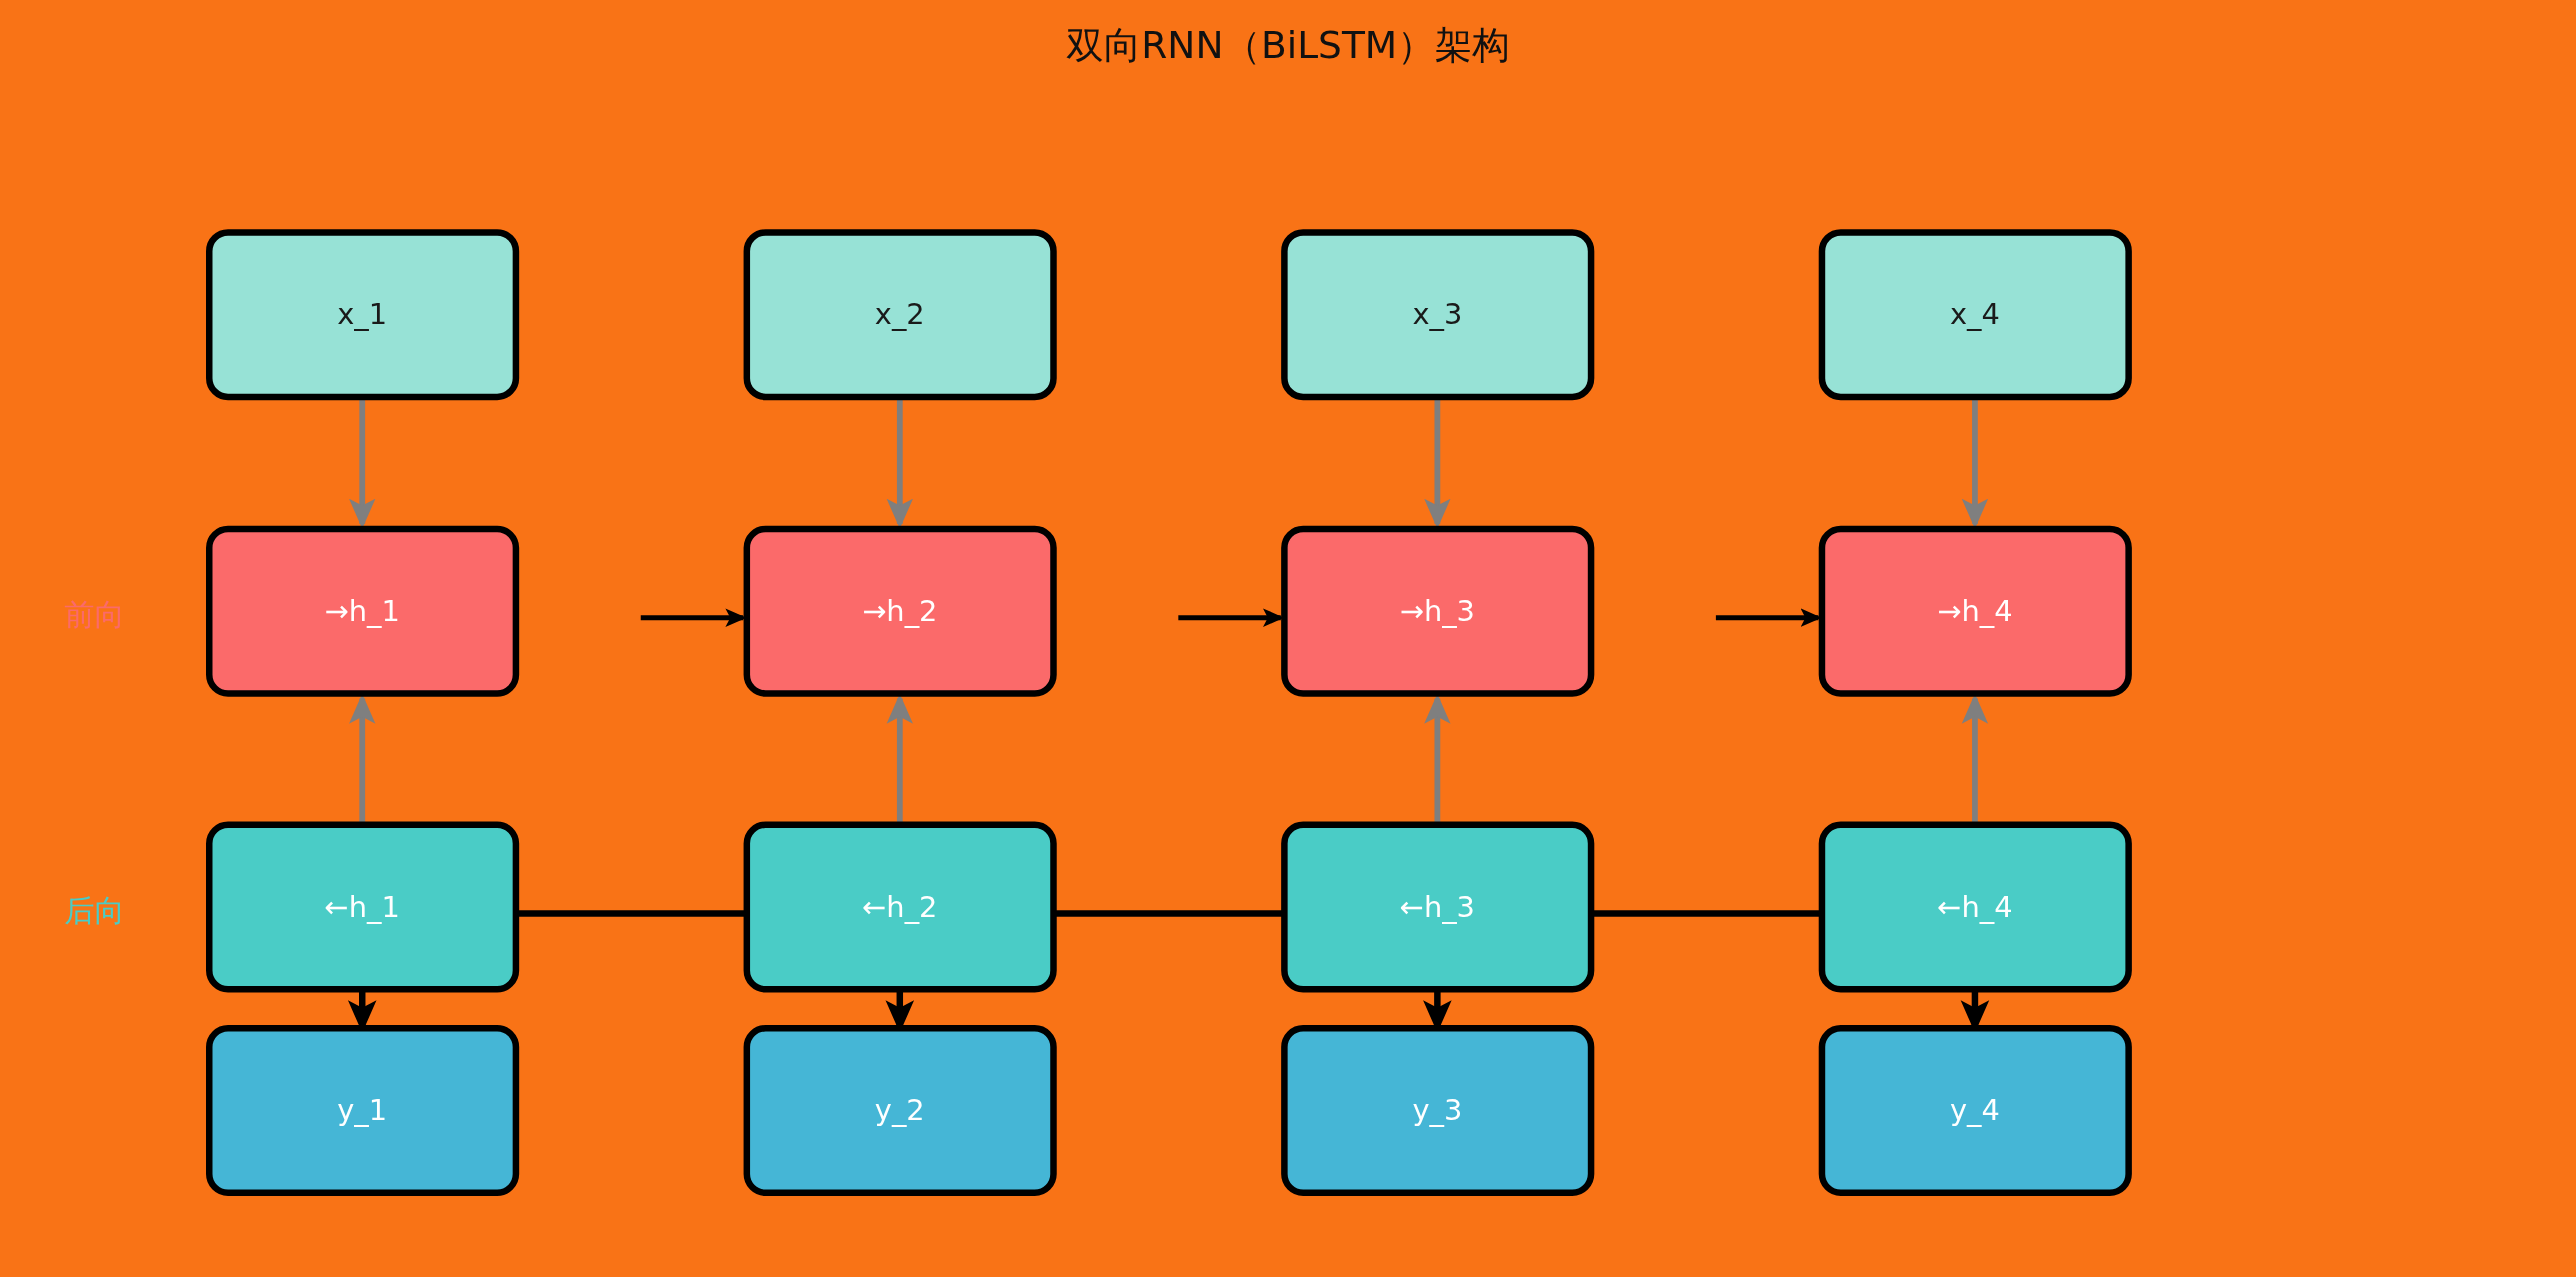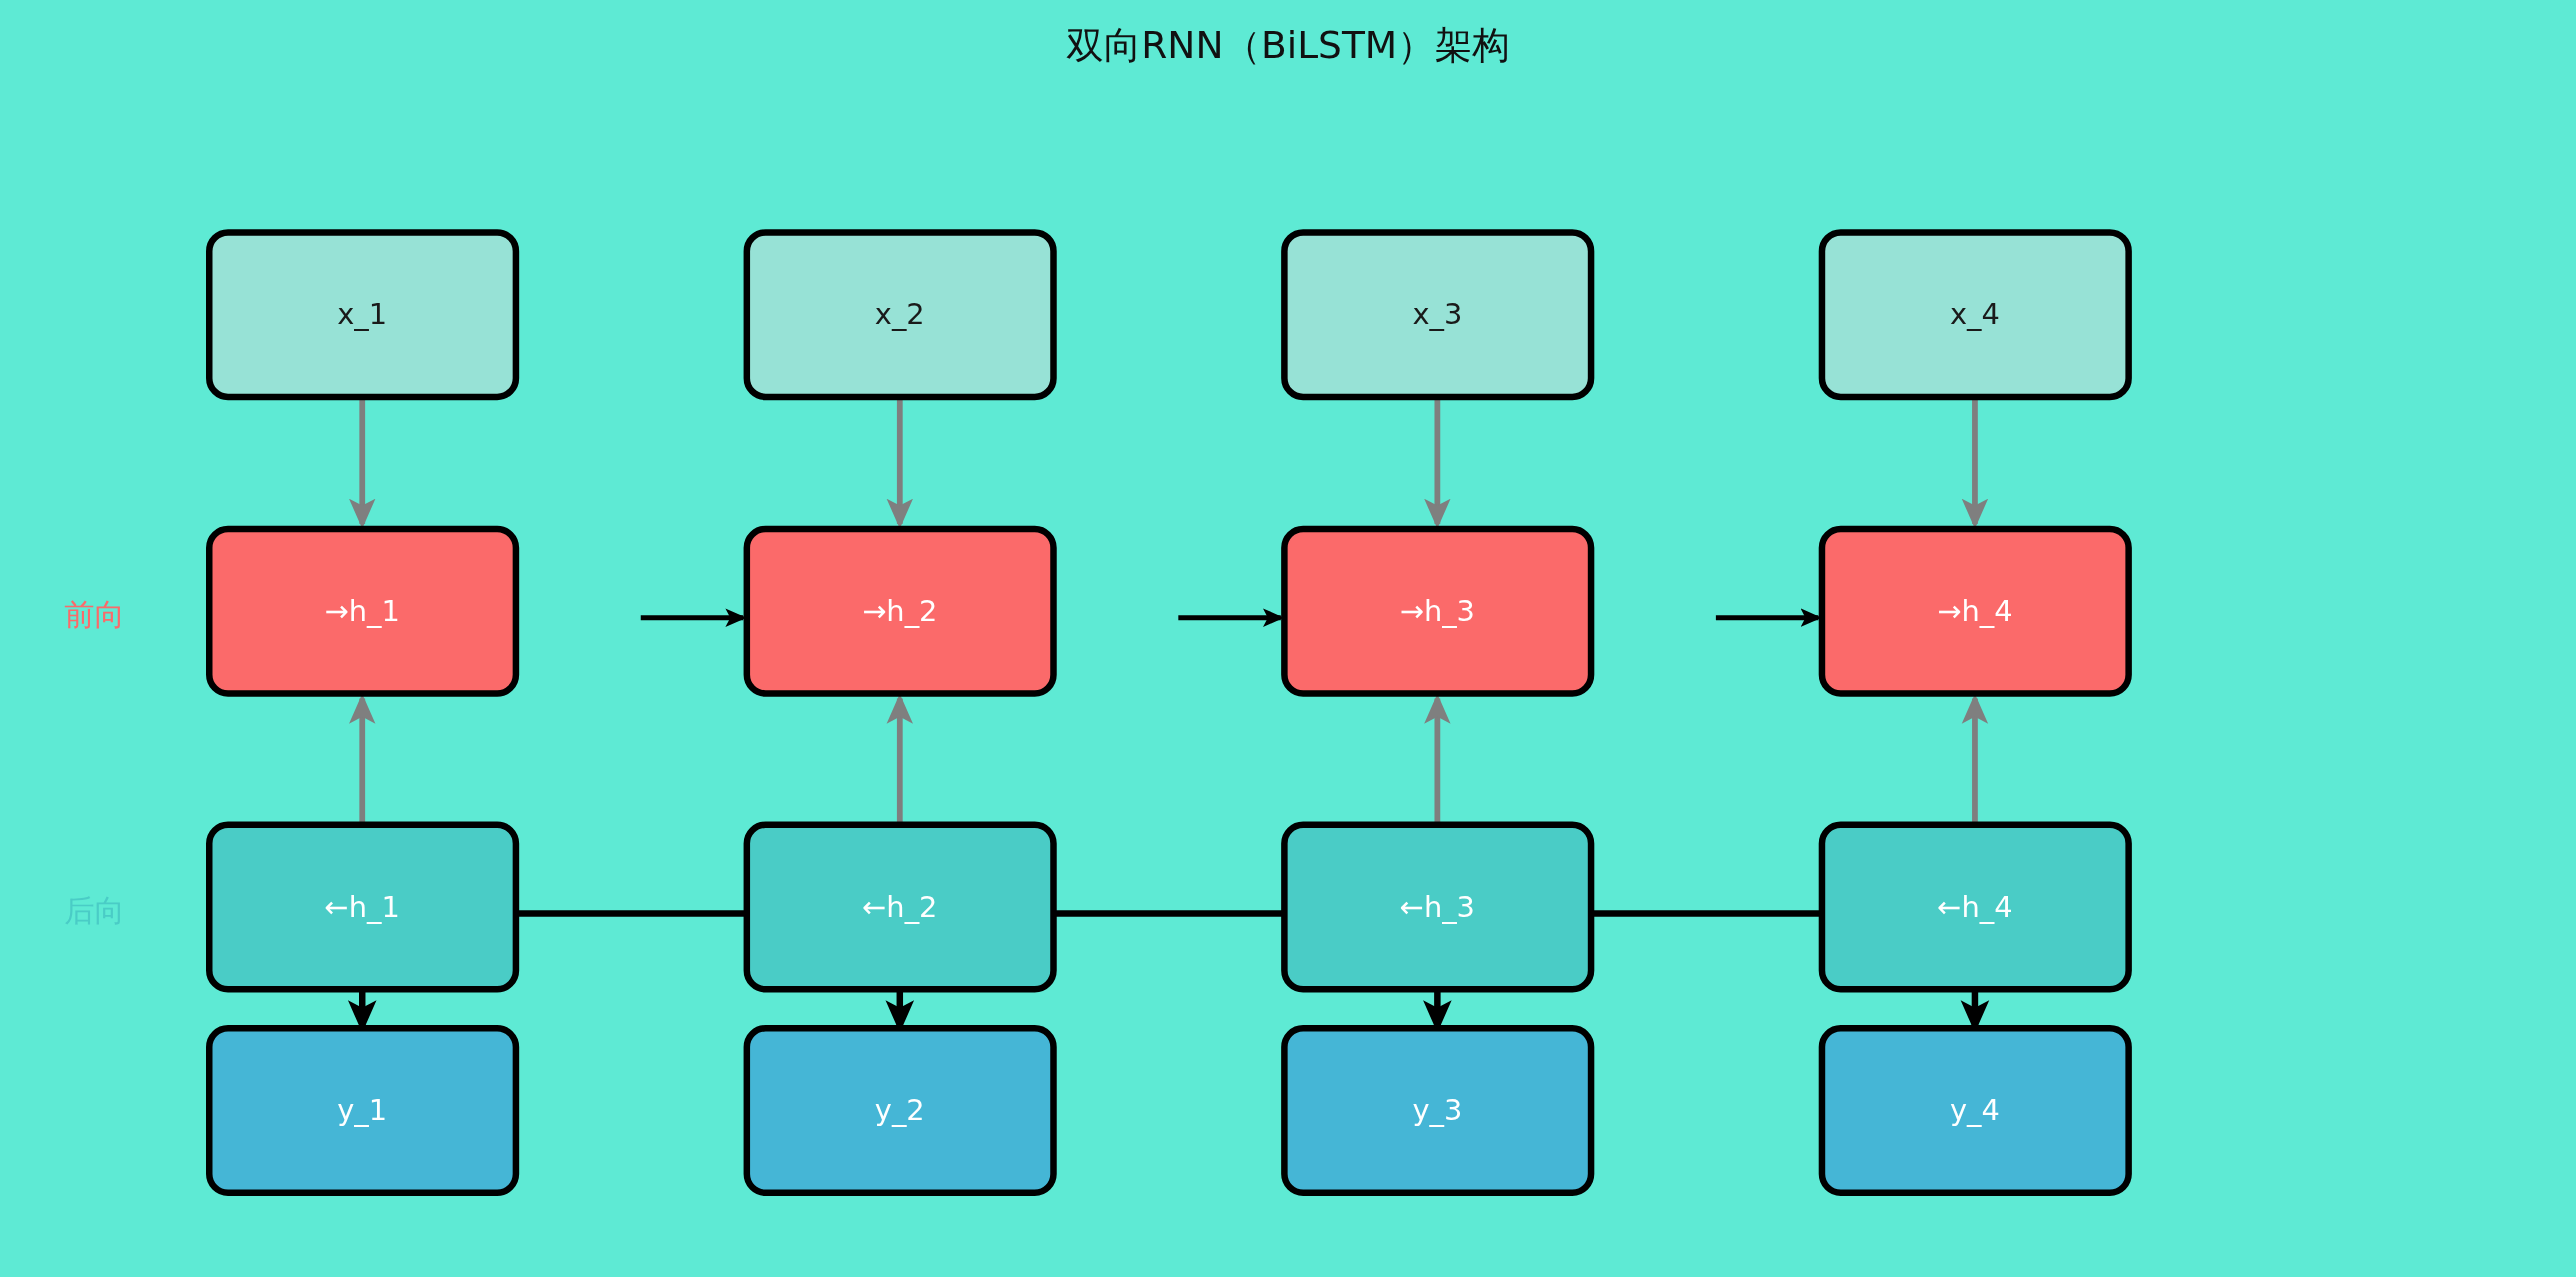--- a/index.html
+++ b/index.html
@@ -7,21 +7,21 @@
     padding: 0;
     background: #ffffff;
   }
   body {
     font-family: "DejaVu Sans", "Liberation Sans", sans-serif;
   }
   #stage {
     position: relative;
     width: 2576px;
     height: 1278px;
-    background: #5eead4;
+    background: #f97316;
     overflow: hidden;
   }
   #diagram-svg {
     position: absolute;
     left: 0;
     top: 0;
     width: 2576px;
     height: 1278px;
   }
   .title-text {

